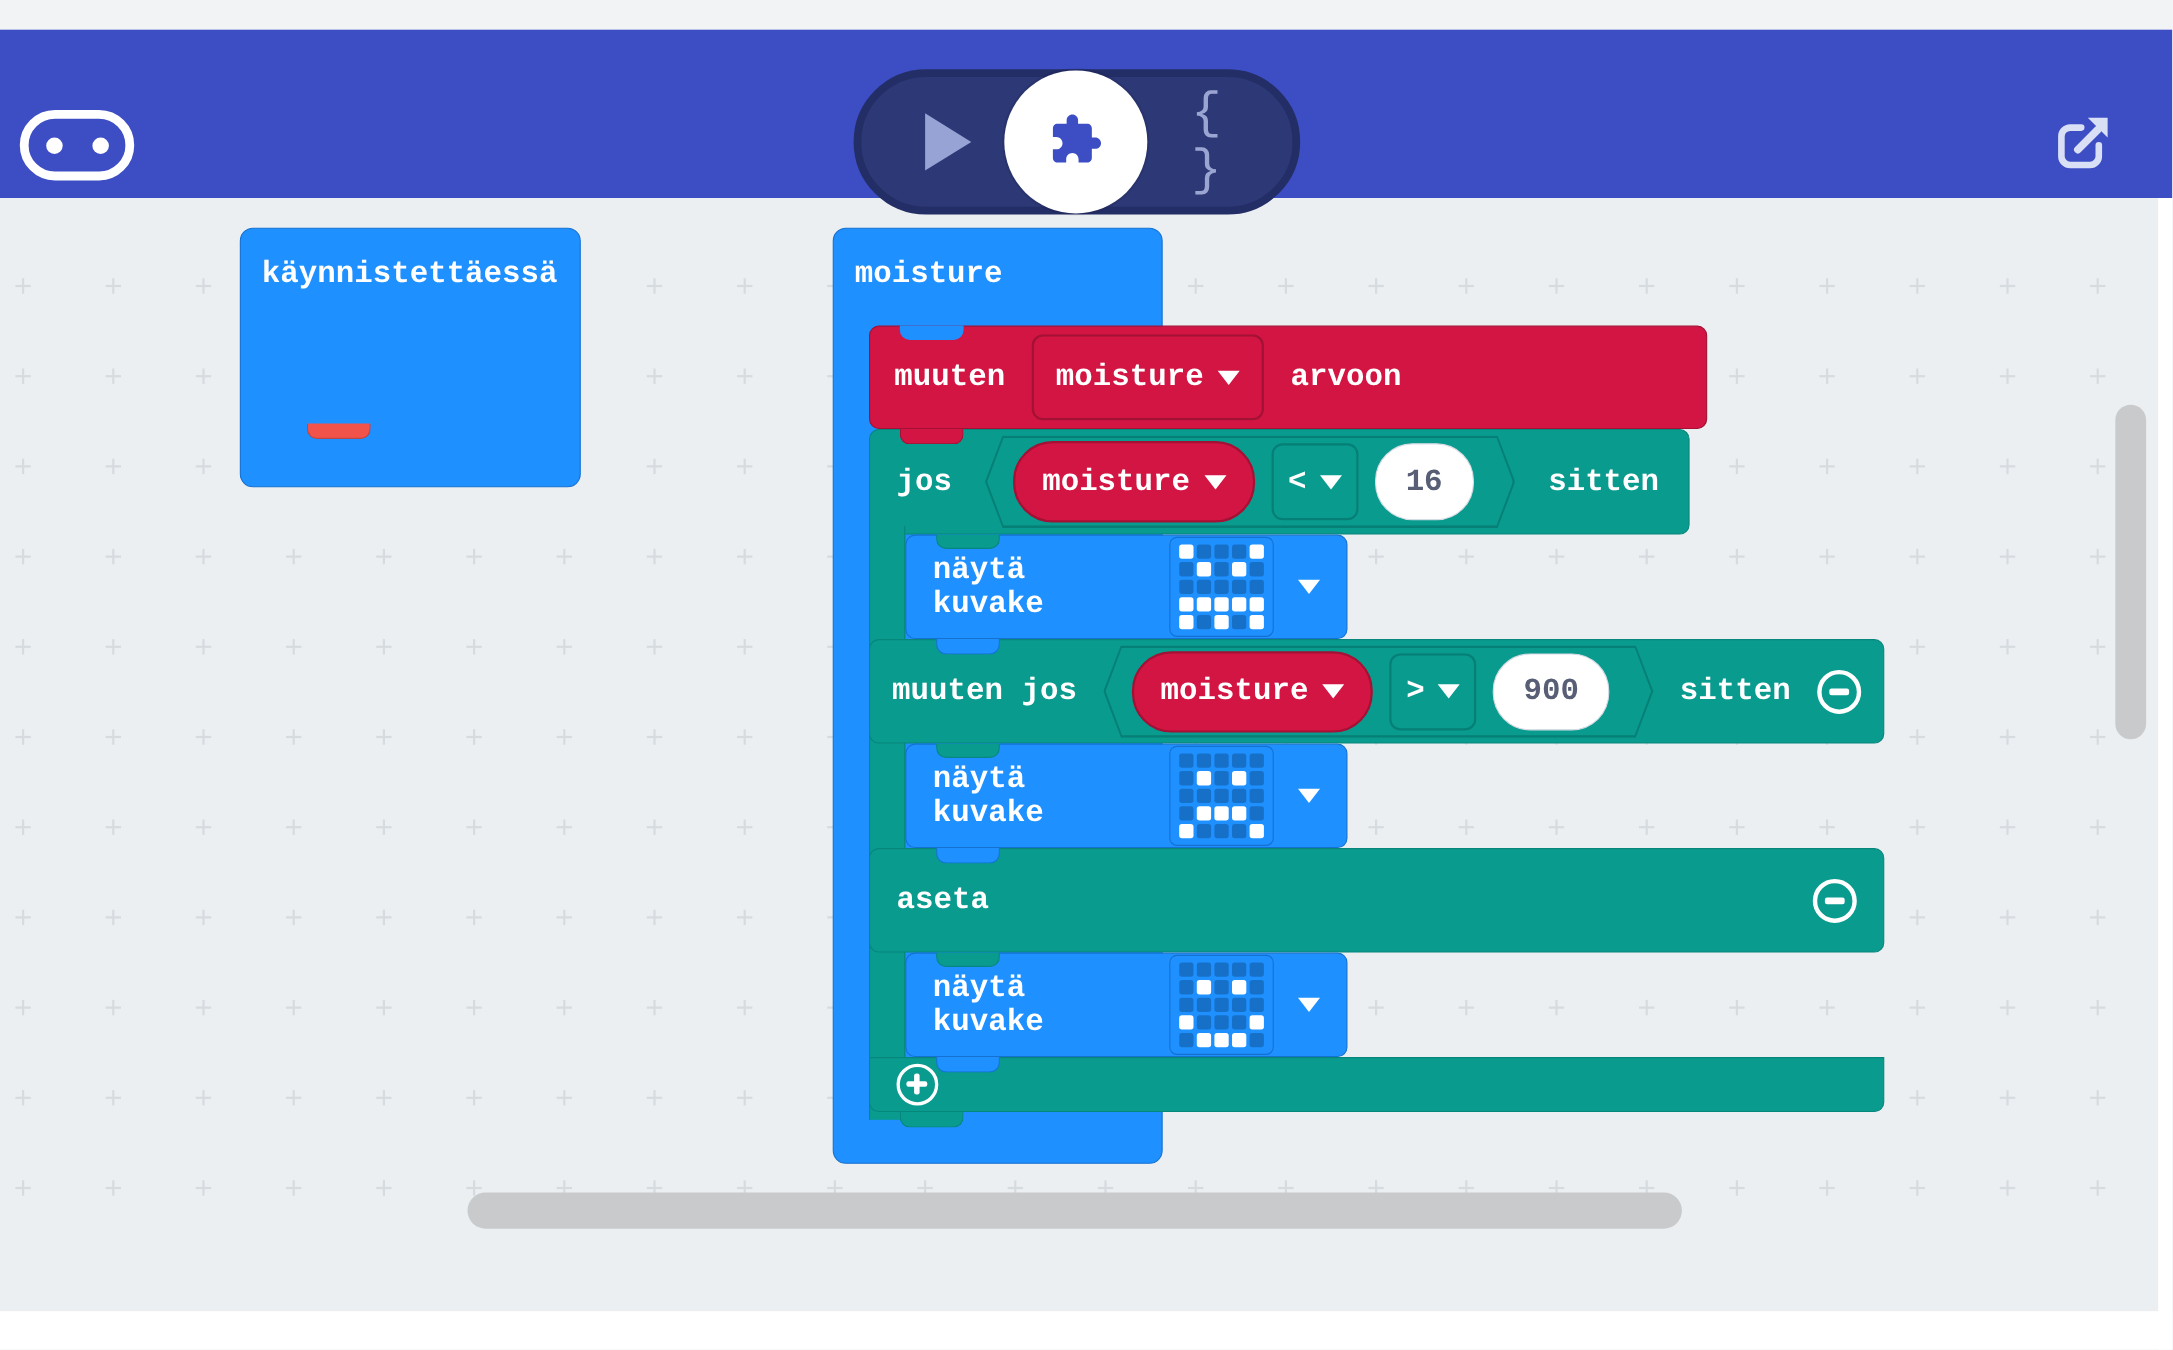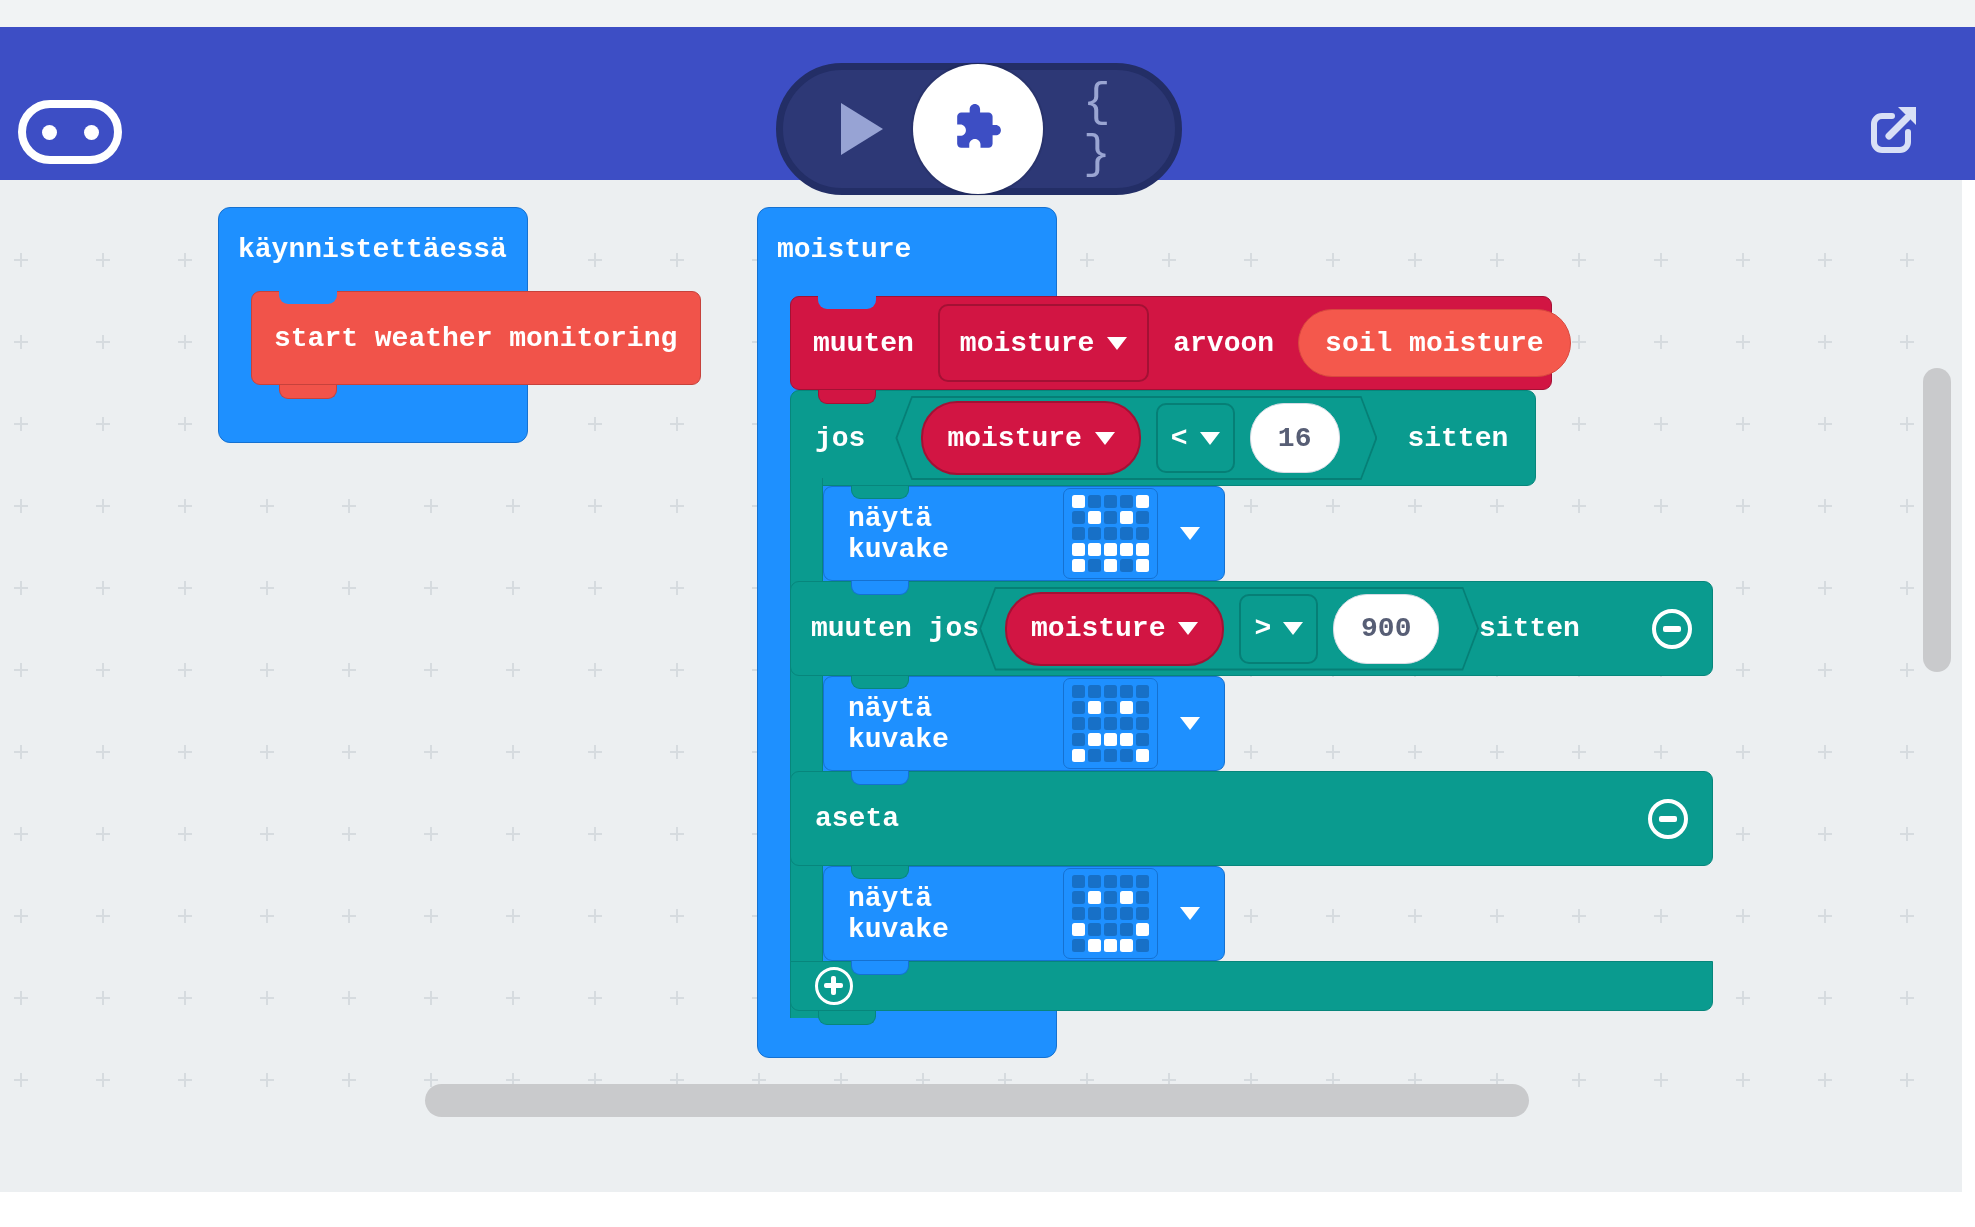--- a/index.html
+++ b/index.html
@@ -378,40 +378,34 @@
       <i class="cross" style="left: 1572px; top: 893px;"></i>
       <i class="cross" style="left: 1654px; top: 893px;"></i>
       <i class="cross" style="left: 1736px; top: 893px;"></i>
       <i class="cross" style="left: 1818px; top: 893px;"></i>
       <i class="cross" style="left: 1900px; top: 893px;"></i>
     </div>
 
   <div class="abs blk blue hatblk" style="left:218px;top:207px;width:310px;height:236px;z-index:1;">
     <div class="hat-label">käynnistettäessä</div>
   </div>
-  <div class="abs blk rowblk" style="left:251px;top:291px;width:450px;height:94px;z-index:3;background:#F1534A;border:1.5px solid #C6423C;padding:0 22px;">
-    <span>start weather monitoring</span>
-  </div>
   <div class="abs tab" style="left:279px;top:291px;width:58px;height:13px;background:#1E90FF;"></div>
   <div class="abs tab red-t" style="left:279px;top:385px;width:58px;height:14px;"></div>
 
   <div class="abs blk blue hatblk" style="left:757px;top:207px;width:300px;height:851px;z-index:1;">
     <div class="hat-label">moisture</div>
   </div>
 
   <div class="abs blk crimson rowblk" style="left:790px;top:296px;width:762px;height:94px;z-index:2;padding:0 22px;gap:24px;">
     <span>muuten</span>
     <span class="dd-box">
       <span>moisture</span>
       <span class="dd-tri"></span>
     </span>
     <span>arvoon</span>
-    <span class="val-pill">
-      <span>soil moisture</span>
-    </span>
   </div>
   <div class="abs tab" style="left:818px;top:296px;width:58px;height:13px;background:#1E90FF;"></div>
   <div class="abs tab crimson-t" style="left:818px;top:390px;width:58px;height:14px;"></div>
 
   <div class="abs blk teal rowblk" style="left:790px;top:390px;width:746px;height:96px;z-index:2;padding:0 24px;gap:30px;">
     <span>jos</span>
     <span class="hex" style="width:482px;">
       <span class="hex-in">
         <span class="var-pill">
           <span>moisture</span>
@@ -460,21 +454,21 @@
           <span class="led on"></span>
           <span class="led"></span>
           <span class="led on"></span>
         </span>
       <span class="dd-tri"></span>
     </span>
   </div>
   <div class="abs tab teal-t" style="left:851px;top:486px;width:58px;height:13px;"></div>
   <div class="abs tab" style="left:851px;top:581px;width:58px;height:14px;background:#1E90FF;border:1.5px solid #1571D1;border-top:none;"></div>
 
-  <div class="abs blk teal rowblk" style="left:790px;top:581px;width:923px;height:95px;z-index:2;padding:0 20px;">
+  <div class="abs blk teal rowblk" style="left:790px;top:581px;width:923px;height:95px;z-index:2;padding:0 20px;gap:24px;">
     <span>muuten jos</span>
     <span class="hex" style="width:500px;">
       <span class="hex-in">
         <span class="var-pill">
           <span>moisture</span>
           <span class="dd-tri"></span>
         </span>
         <span class="op-box">
           <span>&gt;</span>
           <span class="dd-tri"></span>

